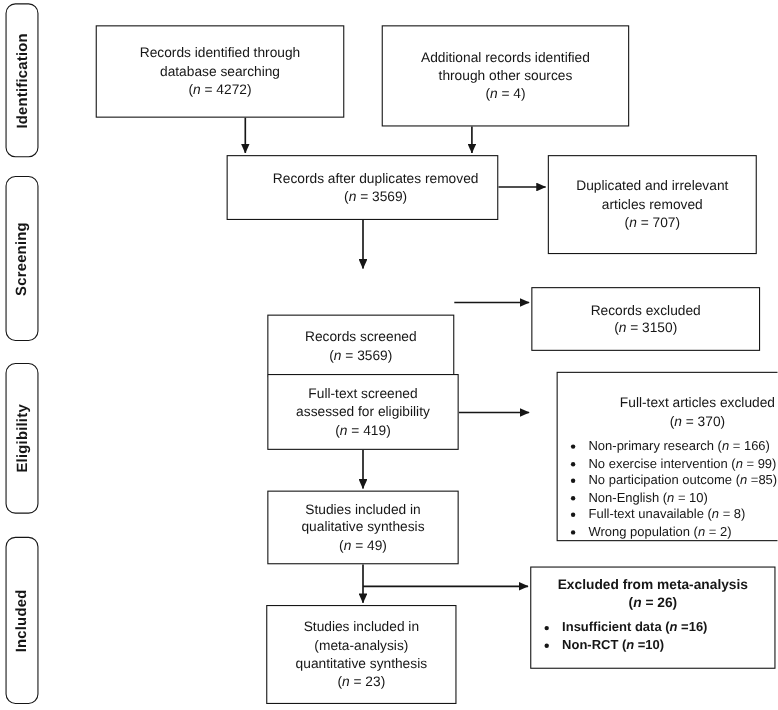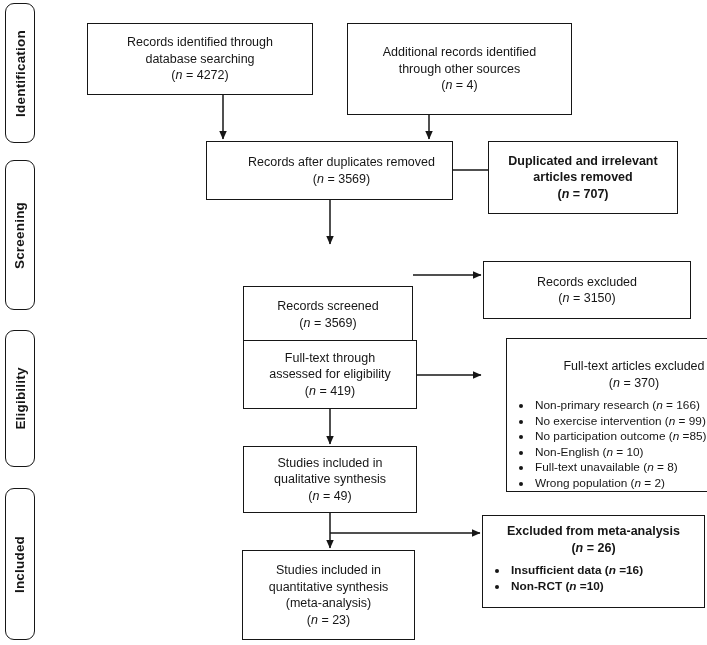--- a/index.html
+++ b/index.html
@@ -103,49 +103,49 @@
     <line x1="453" y1="170" x2="496" y2="170" stroke="#161616" stroke-width="1.5" marker-end="url(#ah)"></line>
     <line x1="330" y1="200" x2="330" y2="244" stroke="#161616" stroke-width="1.5" marker-end="url(#ah)"></line>
     <line x1="413" y1="275" x2="481" y2="275" stroke="#161616" stroke-width="1.5" marker-end="url(#ah)"></line>
     <line x1="328" y1="303" x2="328" y2="338" stroke="#161616" stroke-width="1.5" marker-end="url(#ah)"></line>
     <line x1="417" y1="375" x2="481" y2="375" stroke="#161616" stroke-width="1.5" marker-end="url(#ah)"></line>
     <line x1="330" y1="409" x2="330" y2="444" stroke="#161616" stroke-width="1.5" marker-end="url(#ah)"></line>
     <line x1="330" y1="513" x2="330" y2="548" stroke="#161616" stroke-width="1.5" marker-end="url(#ah)"></line>
     <line x1="330" y1="533" x2="480" y2="533" stroke="#161616" stroke-width="1.5" marker-end="url(#ah)"></line>
   </svg>
 
-  <div class="fbox" style="left:87px;top:23px;width:226px;height:72px;">
+  <div class="fbox" style="left:87px;top:23px;width:226px;height:84px;">
       <div class="line">Records identified through</div>
       <div class="line">database searching</div>
       <div class="line">(<i>n</i> = 4272)</div>
     </div>
   <div class="fbox" style="left:347px;top:23px;width:225px;height:92px;">
       <div class="line">Additional records identified</div>
       <div class="line">through other sources</div>
       <div class="line">(<i>n</i> = 4)</div>
     </div>
   <div class="fbox" style="left:206px;top:141px;width:247px;height:59px;padding-left:24px;">
       <div class="line">Records after duplicates removed</div>
       <div class="line">(<i>n</i> = 3569)</div>
     </div>
-  <div class="fbox" style="left:488px;top:141px;width:190px;height:73px;font-weight:bold;">
+  <div class="fbox" style="left:498px;top:141px;width:190px;height:90px;">
       <div class="line">Duplicated and irrelevant</div>
       <div class="line">articles removed</div>
       <div class="line">(<i>n</i> = 707)</div>
     </div>
   <div class="fbox" style="left:243px;top:246px;width:170px;height:57px;margin-top:40px;">
       <div class="line">Records screened</div>
       <div class="line">(<i>n</i> = 3569)</div>
     </div>
   <div class="fbox" style="left:483px;top:246px;width:208px;height:58px;margin-top:15px;">
       <div class="line">Records excluded</div>
       <div class="line">(<i>n</i> = 3150)</div>
     </div>
   <div class="fbox" style="left:243px;top:340px;width:174px;height:69px;">
-      <div class="line">Full-text through</div>
+      <div class="line">Full-text screened</div>
       <div class="line">assessed for eligibility</div>
       <div class="line">(<i>n</i> = 419)</div>
     </div>
   <div class="fbox listbox" style="left:506px;top:338px;width:256px;height:154px;justify-content:flex-end;">
       <div class="line">Full-text articles excluded</div>
       <div class="line">(<i>n</i> = 370)</div>
       <ul>
         <li>Non-primary research (<i>n</i> = 166)</li>
         <li>No exercise intervention (<i>n</i> = 99)</li>
         <li>No participation outcome (<i>n</i> =85)</li>
@@ -162,18 +162,18 @@
   <div class="fbox listbox" style="left:482px;top:515px;width:223px;height:93px;font-weight:bold;">
       <div class="line">Excluded from meta-analysis</div>
       <div class="line">(<i>n</i> = 26)</div>
       <ul>
         <li>Insufficient data (<i>n</i> =16)</li>
         <li>Non-RCT (<i>n</i> =10)</li>
       </ul>
     </div>
   <div class="fbox" style="left:242px;top:550px;width:173px;height:90px;">
       <div class="line">Studies included in</div>
+      <div class="line">(meta-analysis)</div>
       <div class="line">quantitative synthesis</div>
-      <div class="line">(meta-analysis)</div>
       <div class="line">(<i>n</i> = 23)</div>
     </div>
 
 </div>
 
 </body></html>

